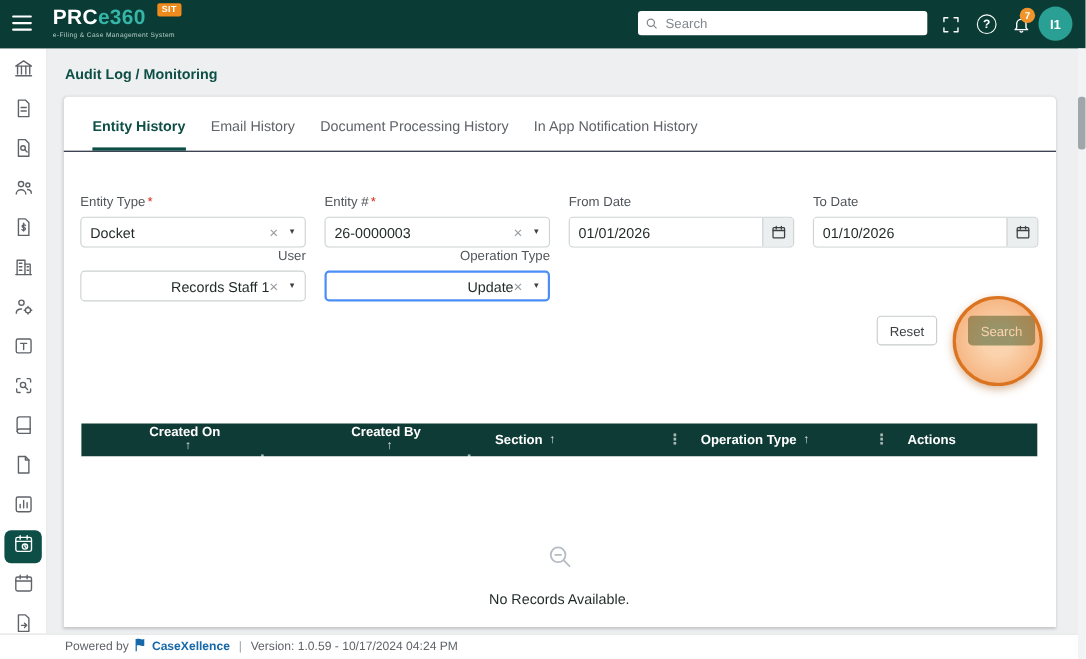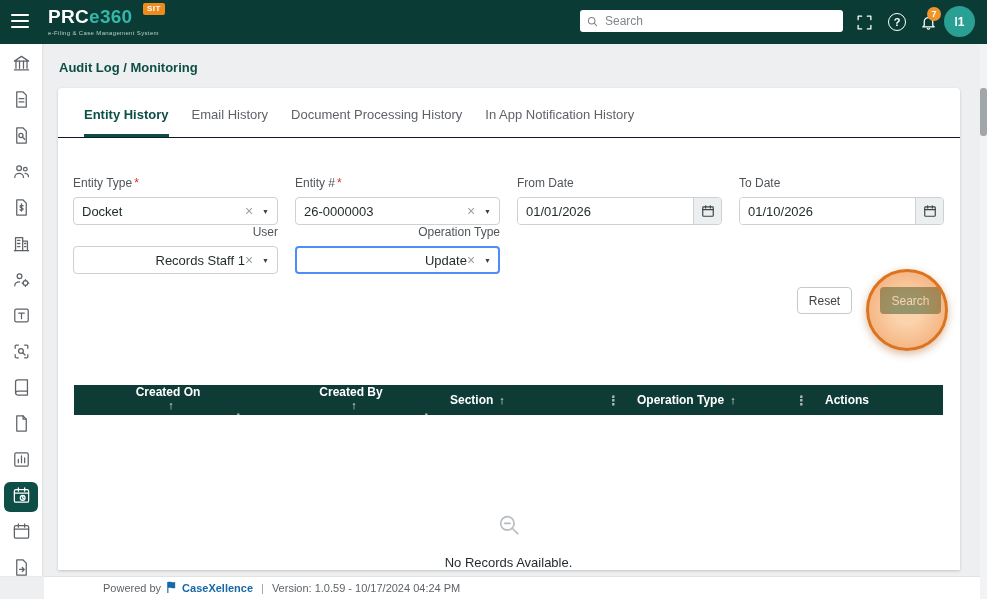--- a/index.html
+++ b/index.html
@@ -89,27 +89,27 @@
                 border:3px solid #db7420; box-shadow:0 3px 8px rgba(160,80,10,.4); z-index:2; pointer-events:none; }
 
   
   .table { position:absolute; left:16px; top:297px; width:869px; }
   .thead { display:flex; background:#0e3b35; height:30px; color:#fff; }
   .th { display:flex; align-items:center; padding-left:10px; font-size:12px; font-weight:bold; height:30px; }
   .th-1 { width:178px;flex-direction:column; } .th-2 { width:188px;flex-direction:column; } .th-3 { width:187px; } .th-4 { width:188px; } .th-5 { width:128px; }
   .sort { margin-left:6px; font-size:11px; font-weight:normal; color:rgba(255,255,255,.85); cursor:pointer; }
   .dots { margin-left:auto; padding-right:7px; color:rgba(255,255,255,.65); font-size:13px; cursor:pointer; }
   .tbody { height:155px; background:#fff; display:flex; flex-direction:column; align-items:center;
-           justify-content:flex-end; padding-top:59px; gap:13px; }
+           justify-content:center; padding-top:59px; gap:13px; }
   .empty-icon svg { width:26px; height:26px; fill:none; stroke:#b6bcc2; stroke-width:1.5; stroke-linecap:round; }
   .empty-msg { font-size:13px; color:#1f2a28; }
 
   
   .footer { position:absolute; left:0; right:0; bottom:0; height:23px; background:#fff; border-top:1px solid #e0e3e4;
-            display:flex; align-items:center; font-size:11px; color:#5f6368; padding-left:59px; gap:5px; z-index:6;margin-left:44px; }
+            display:flex; align-items:center; font-size:11px; color:#5f6368; padding-left:59px; gap:5px; z-index:6; }
   .brand { color:#1668a8; font-weight:bold; }
   .fsep { color:#9aa0a6; margin:0 3px; }
 
   
   .scroll-track { position:absolute; right:0; top:44px; width:7px; bottom:0; background:#f1f3f4; z-index:12; }
   .scroll-thumb { position:absolute; right:0; top:88px; width:7px; height:48px; background:#a1a6aa; border-radius:3px; z-index:13; cursor:pointer; }
 </style>
 </head>
 <body>
 

